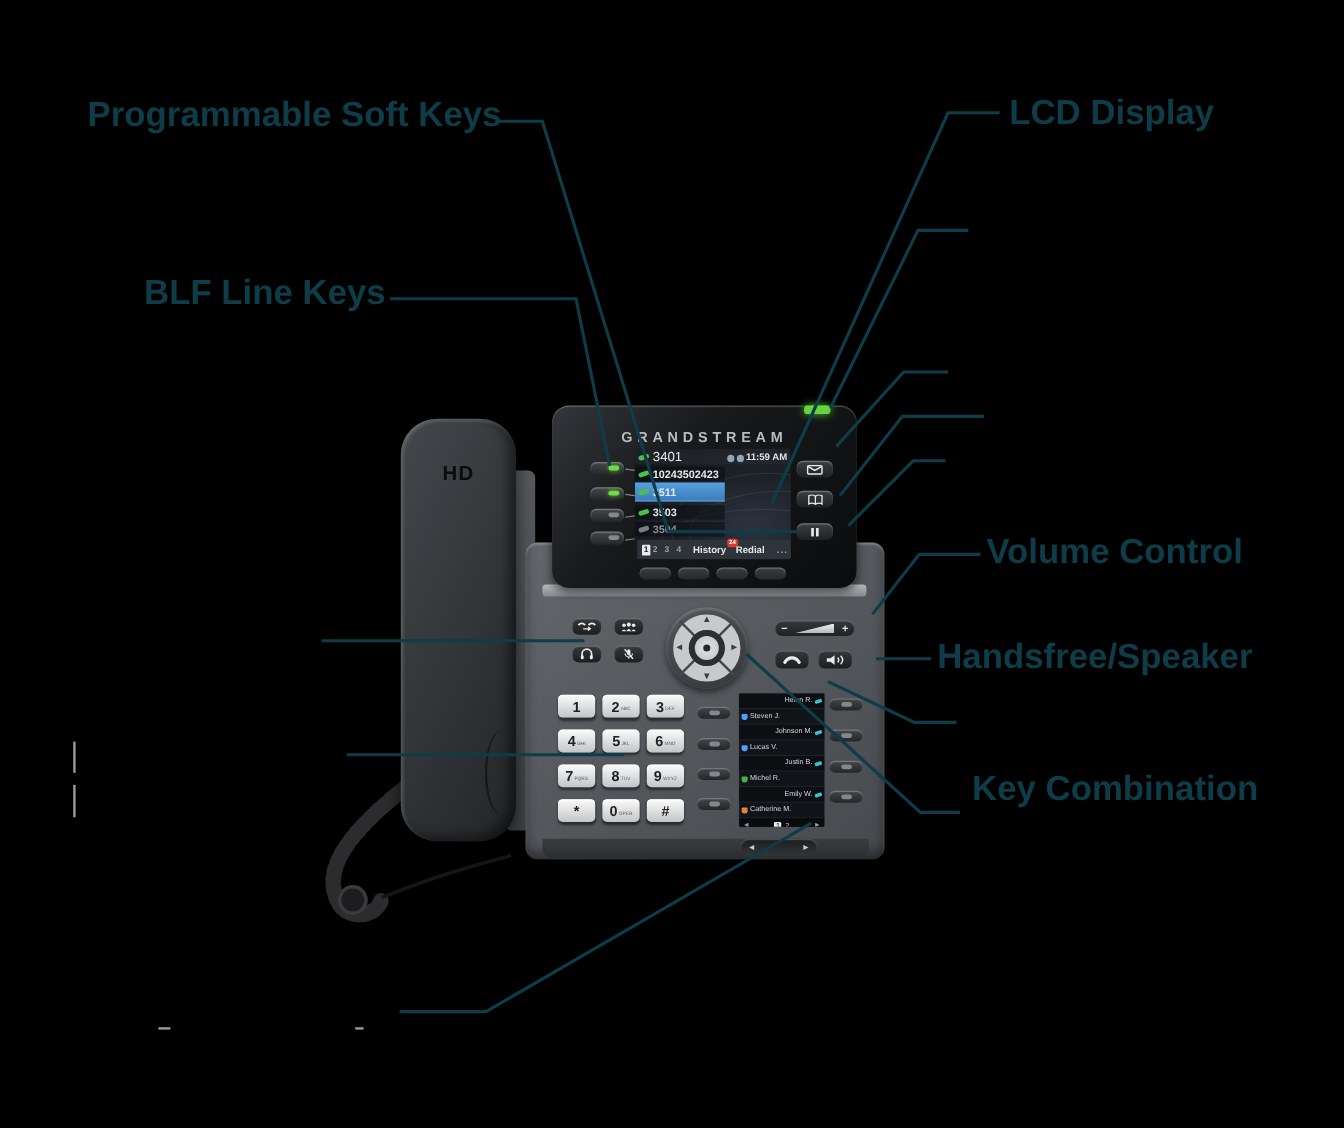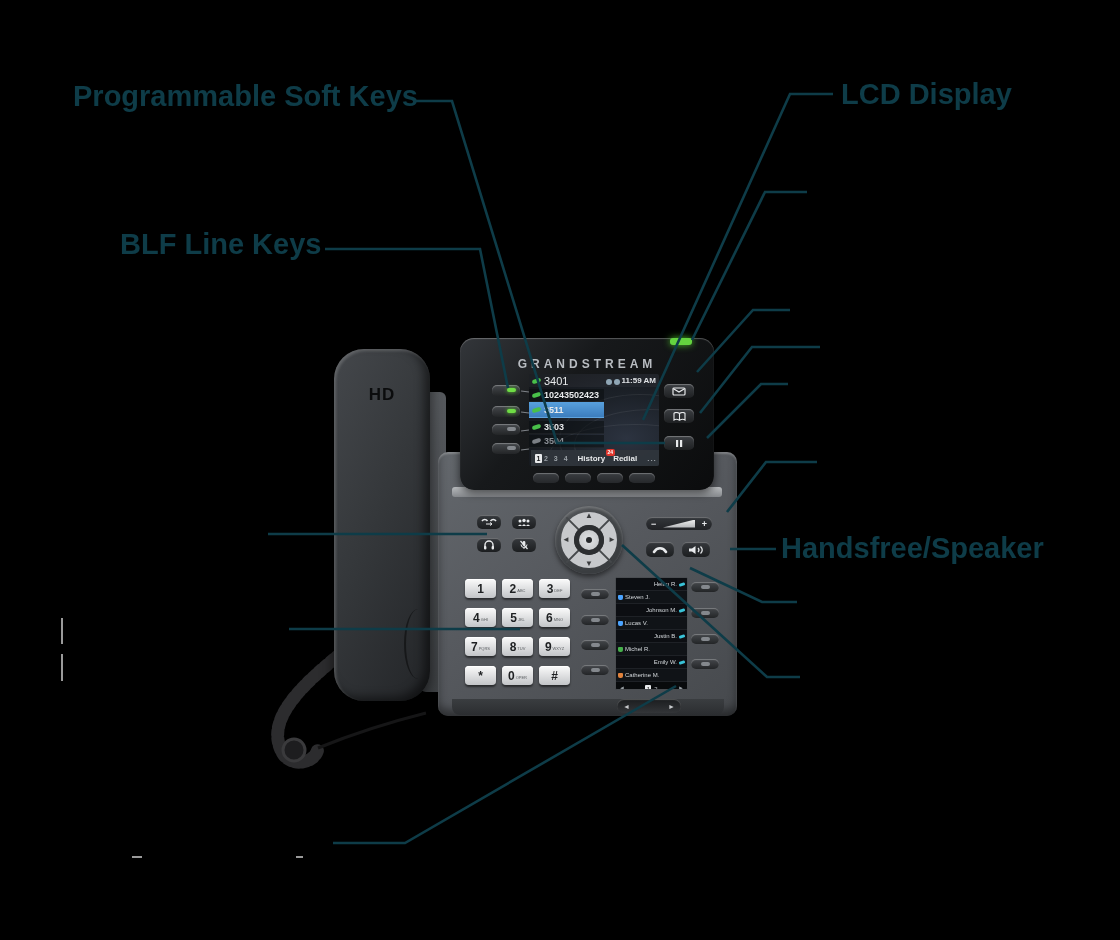--- a/index.html
+++ b/index.html
@@ -165,22 +165,24 @@
       <polyline points="622,545 767,677 800,677"></polyline>
       <polyline points="268,534 487,534"></polyline>
       <polyline points="289,629 520,629"></polyline>
       <polyline points="333,843 405,843 676,686"></polyline>
     </g>
   </svg>
 
   <div class="callout" style="left:120px;top:228px;">BLF Line Keys</div>
   <div class="callout" style="left:73px;top:80px;">Programmable Soft Keys</div>
   <div class="callout" style="left:841px;top:78px;">LCD Display</div>
+  <div class="callout" style="left:822px;top:444px;">Volume Control</div>
   <div class="callout" style="left:781px;top:532px;">Handsfree/Speaker</div>
   <div class="callout" style="left:810px;top:638px;line-height:40px;">
+    <span style="display:block">Key Combination</span>
   </div>
 
   <div class="remnant" style="left:61px;top:618px;width:2px;height:26px;"></div>
   <div class="remnant" style="left:61px;top:654px;width:2px;height:27px;"></div>
   <div class="remnant" style="left:132px;top:856px;width:10px;height:2px;"></div>
   <div class="remnant" style="left:296px;top:856px;width:7px;height:2px;"></div>
 
   <div id="cradle"></div>
 
   <svg class="abs" style="left:230px;top:600px;z-index:3;" width="260" height="190">

